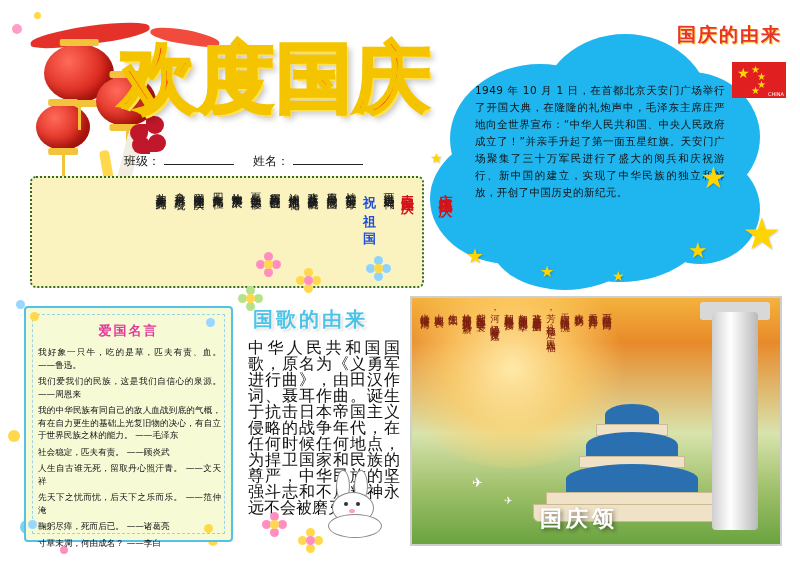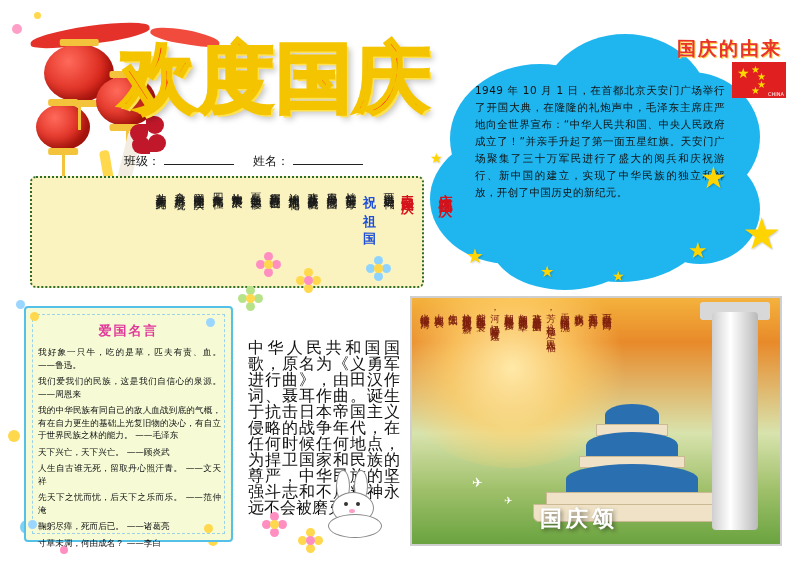--- a/index.html
+++ b/index.html
@@ -216,21 +216,21 @@
     <div class="blob" style="left:20px;top:40px;width:180px;height:150px;"></div>
     <div class="blob" style="left:110px;top:10px;width:170px;height:150px;"></div>
     <div class="blob" style="left:190px;top:48px;width:140px;height:130px;"></div>
     <div class="blob" style="left:0px;top:110px;width:160px;height:130px;"></div>
     <div class="blob" style="left:100px;top:130px;width:180px;height:128px;"></div>
     <div class="blob" style="left:210px;top:130px;width:120px;height:110px;"></div>
     <div class="blob" style="left:60px;top:170px;width:150px;height:96px;"></div>
     <div class="cloud-text">1949 年 10 月 1 日，在首都北京天安门广场举行了开国大典，在隆隆的礼炮声中，毛泽东主席庄严地向全世界宣布：“中华人民共和国、中央人民政府成立了！”并亲手升起了第一面五星红旗。天安门广场聚集了三十万军民进行了盛大的阅兵和庆祝游行、新中国的建立，实现了中华民族的独立和解放，开创了中国历史的新纪元。</div>
   </div>
 
-  <div class="cn-title" style="right:18px;top:22px;position:absolute;margin-top:14px;">国庆的由来</div>
+  <div class="cn-title" style="right:18px;top:22px;position:absolute;">国庆的由来</div>
   <div class="flag" style="right:14px;top:62px;">
     <span class="star" style="left:5px;top:6px;font-size:14px;">★</span>
     <span class="star" style="left:19px;top:3px;">★</span>
     <span class="star" style="left:25px;top:10px;">★</span>
     <span class="star" style="left:25px;top:18px;">★</span>
     <span class="star" style="left:19px;top:24px;">★</span>
     <span style="position:absolute;right:2px;bottom:1px;font-size:5px;color:#fff;">CHINA</span>
   </div>
 
   <div class="ystar" style="left:700px;top:160px;font-size:30px;">★</div>
@@ -243,32 +243,33 @@
 
   <div class="celebrate">庆祝国庆</div>
 
   <div class="scroll">
     <div class="scroll-inner"></div>
     <div class="scroll-title">爱国名言</div>
     <div class="scroll-body" id="quote-list">
         <p>我好象一只牛，吃的是草，匹夫有责、血。 ——鲁迅。</p>
         <p>我们爱我们的民族，这是我们自信心的泉源。 ——周恩来</p>
         <p>我的中华民族有同自己的敌人血战到底的气概，有在自力更生的基础上光复旧物的决心，有自立于世界民族之林的能力。 ——毛泽东</p>
-        <p>天下兴亡，天下兴亡。 ——顾炎武</p>
+        <p>社会稳定，匹夫有责。 ——顾炎武</p>
         <p>人生自古谁无死，留取丹心照汗青。 ——文天祥</p>
         <p>先天下之忧而忧，后天下之乐而乐。 ——范仲淹</p>
         <p>鞠躬尽瘁，死而后已。 ——诸葛亮</p>
         <p>寸草未凋，何由成名？ ——李白</p>
       </div>
   </div>
   <div class="dot" style="left:30px;top:312px;width:9px;height:9px;background:#ffd84d;"></div>
   <div class="dot" style="left:206px;top:318px;width:9px;height:9px;background:#9ad6ff;"></div>
   <div class="dot" style="left:28px;top:520px;width:9px;height:9px;background:#9ad6ff;"></div>
   <div class="dot" style="left:204px;top:524px;width:9px;height:9px;background:#ffd84d;"></div>
 
+  <div class="anthem-title">国歌的由来</div>
   <div class="anthem-body">中华人民共和国国歌，原名为《义勇军进行曲》，由田汉作词、聂耳作曲。诞生于抗击日本帝国主义侵略的战争年代，在任何时候任何地点，为捍卫国家和民族的尊严，中华民族的坚强斗志和不屈精神永远不会被磨灭。</div>
 
   <div class="photo">
     <div class="sunglow"></div>
     <div class="pcols" id="photo-cols">
         <div class="pcol">万里晴空社丽山河</div>
         <div class="pcol">看九州方圆一片</div>
         <div class="pcol">赤旗飘扬</div>
         <div class="pcol">天问江河畅咏涌地流</div>
         <div class="pcol">芳，社会稳定，人民幸福</div>

